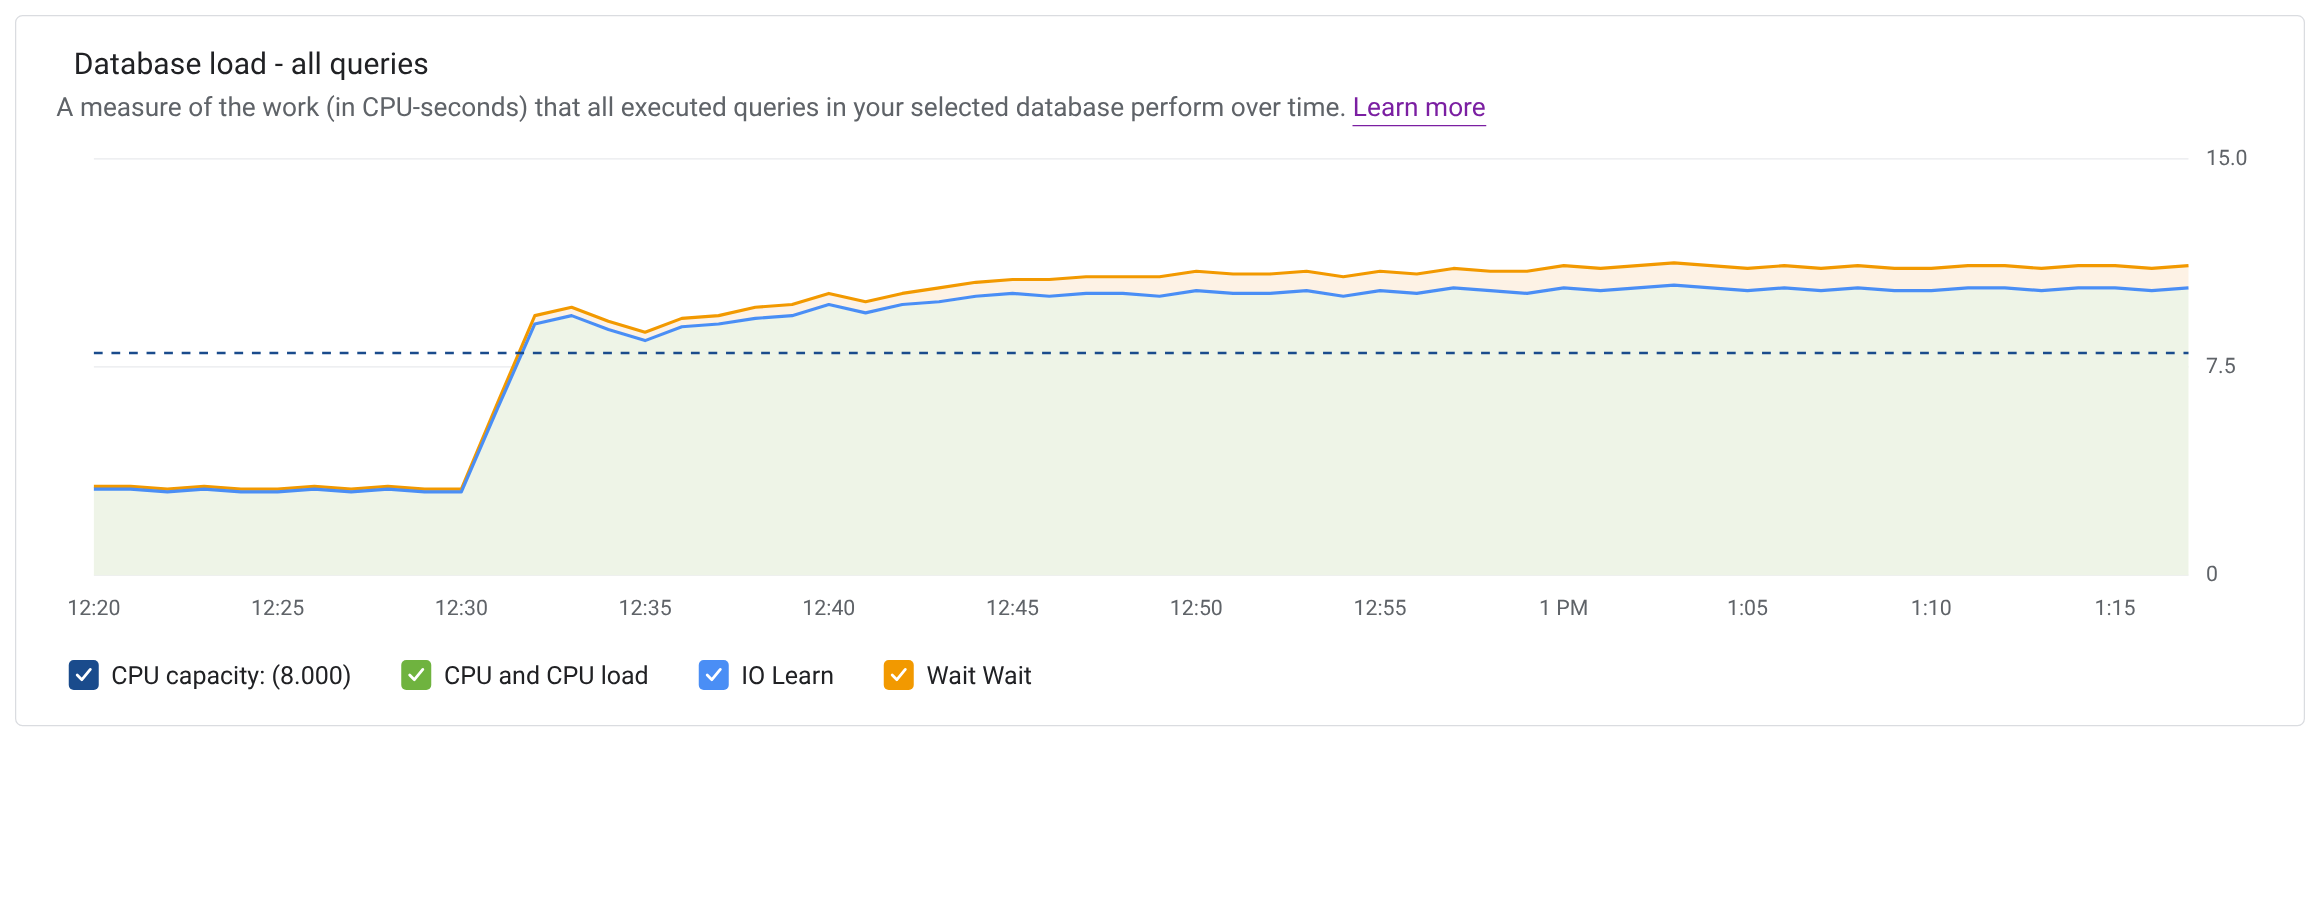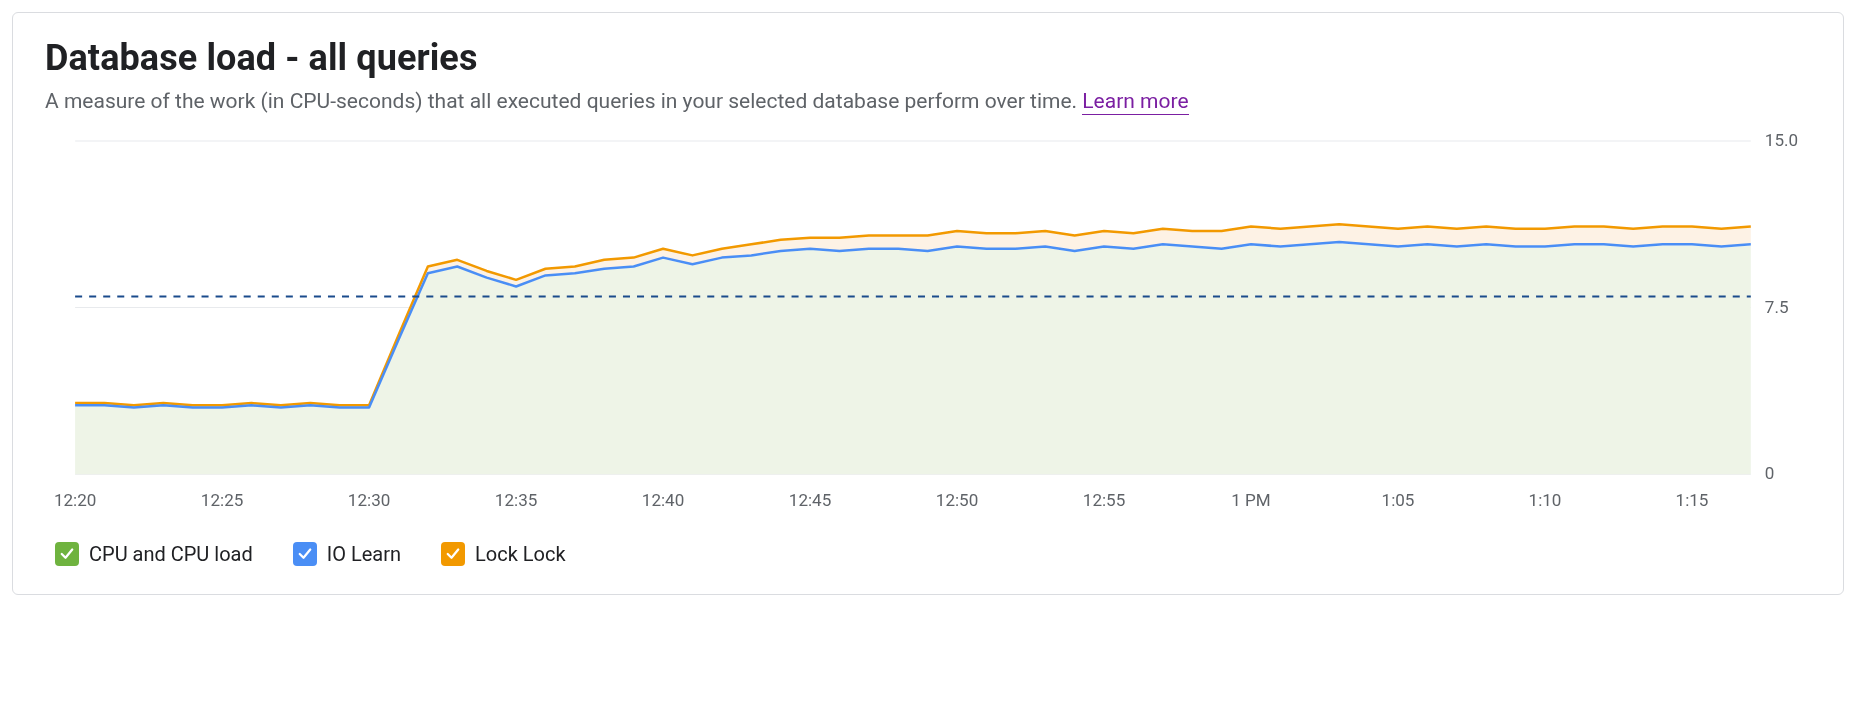--- a/index.html
+++ b/index.html
@@ -25,23 +25,23 @@
     width:1856px;
   }
   .card {
     border:1px solid var(--border);
     border-radius:6px;
     padding:24px 32px 28px 32px;
     box-sizing:border-box;
     width:100%;
   }
   h1.title {
-    margin:0 0 10px 0;
-    font-size:36px;
-    font-weight:700;
+    margin:0 0 10px 14px;
+    font-size:24px;
+    font-weight:400;
     letter-spacing:0.1px;
   }
   .subtitle {
     margin:4px 0 20px 0;
     font-size:21px;
     font-weight:400;
     color:var(--muted);
   }
   .subtitle a {
     color:var(--link);
@@ -116,20 +116,28 @@
         <text x="1055.438596491228" y="372" class="axis-text" text-anchor="middle">12:55</text>
         <text x="1201.9298245614034" y="372" class="axis-text" text-anchor="middle">1 PM</text>
         <text x="1348.421052631579" y="372" class="axis-text" text-anchor="middle">1:05</text>
         <text x="1494.9122807017543" y="372" class="axis-text" text-anchor="middle">1:10</text>
         <text x="1641.4035087719299" y="372" class="axis-text" text-anchor="middle">1:15</text>
       </svg>
   </div>
 
   <div class="legend">
     <div class="leg-item">
+      <span class="chk" style="background:var(--cpu-cap)">
+        <svg viewBox="0 0 24 24">
+            <path d="M5 12l5 5 9-11"></path>
+          </svg>
+      </span>
+      <span>CPU capacity: (8.000)</span>
+    </div>
+    <div class="leg-item">
       <span class="chk" style="background:var(--cpu-wait)">
         <svg viewBox="0 0 24 24">
             <path d="M5 12l5 5 9-11"></path>
           </svg>
       </span>
       <span>CPU and CPU load</span>
     </div>
     <div class="leg-item">
       <span class="chk" style="background:var(--io-wait)">
         <svg viewBox="0 0 24 24">
@@ -137,17 +145,17 @@
           </svg>
       </span>
       <span>IO Learn</span>
     </div>
     <div class="leg-item">
       <span class="chk" style="background:var(--lock-wait)">
         <svg viewBox="0 0 24 24">
             <path d="M5 12l5 5 9-11"></path>
           </svg>
       </span>
-      <span>Lock Lock</span>
+      <span>Wait Wait</span>
     </div>
   </div>
 
 </div>
 
 </body></html>

